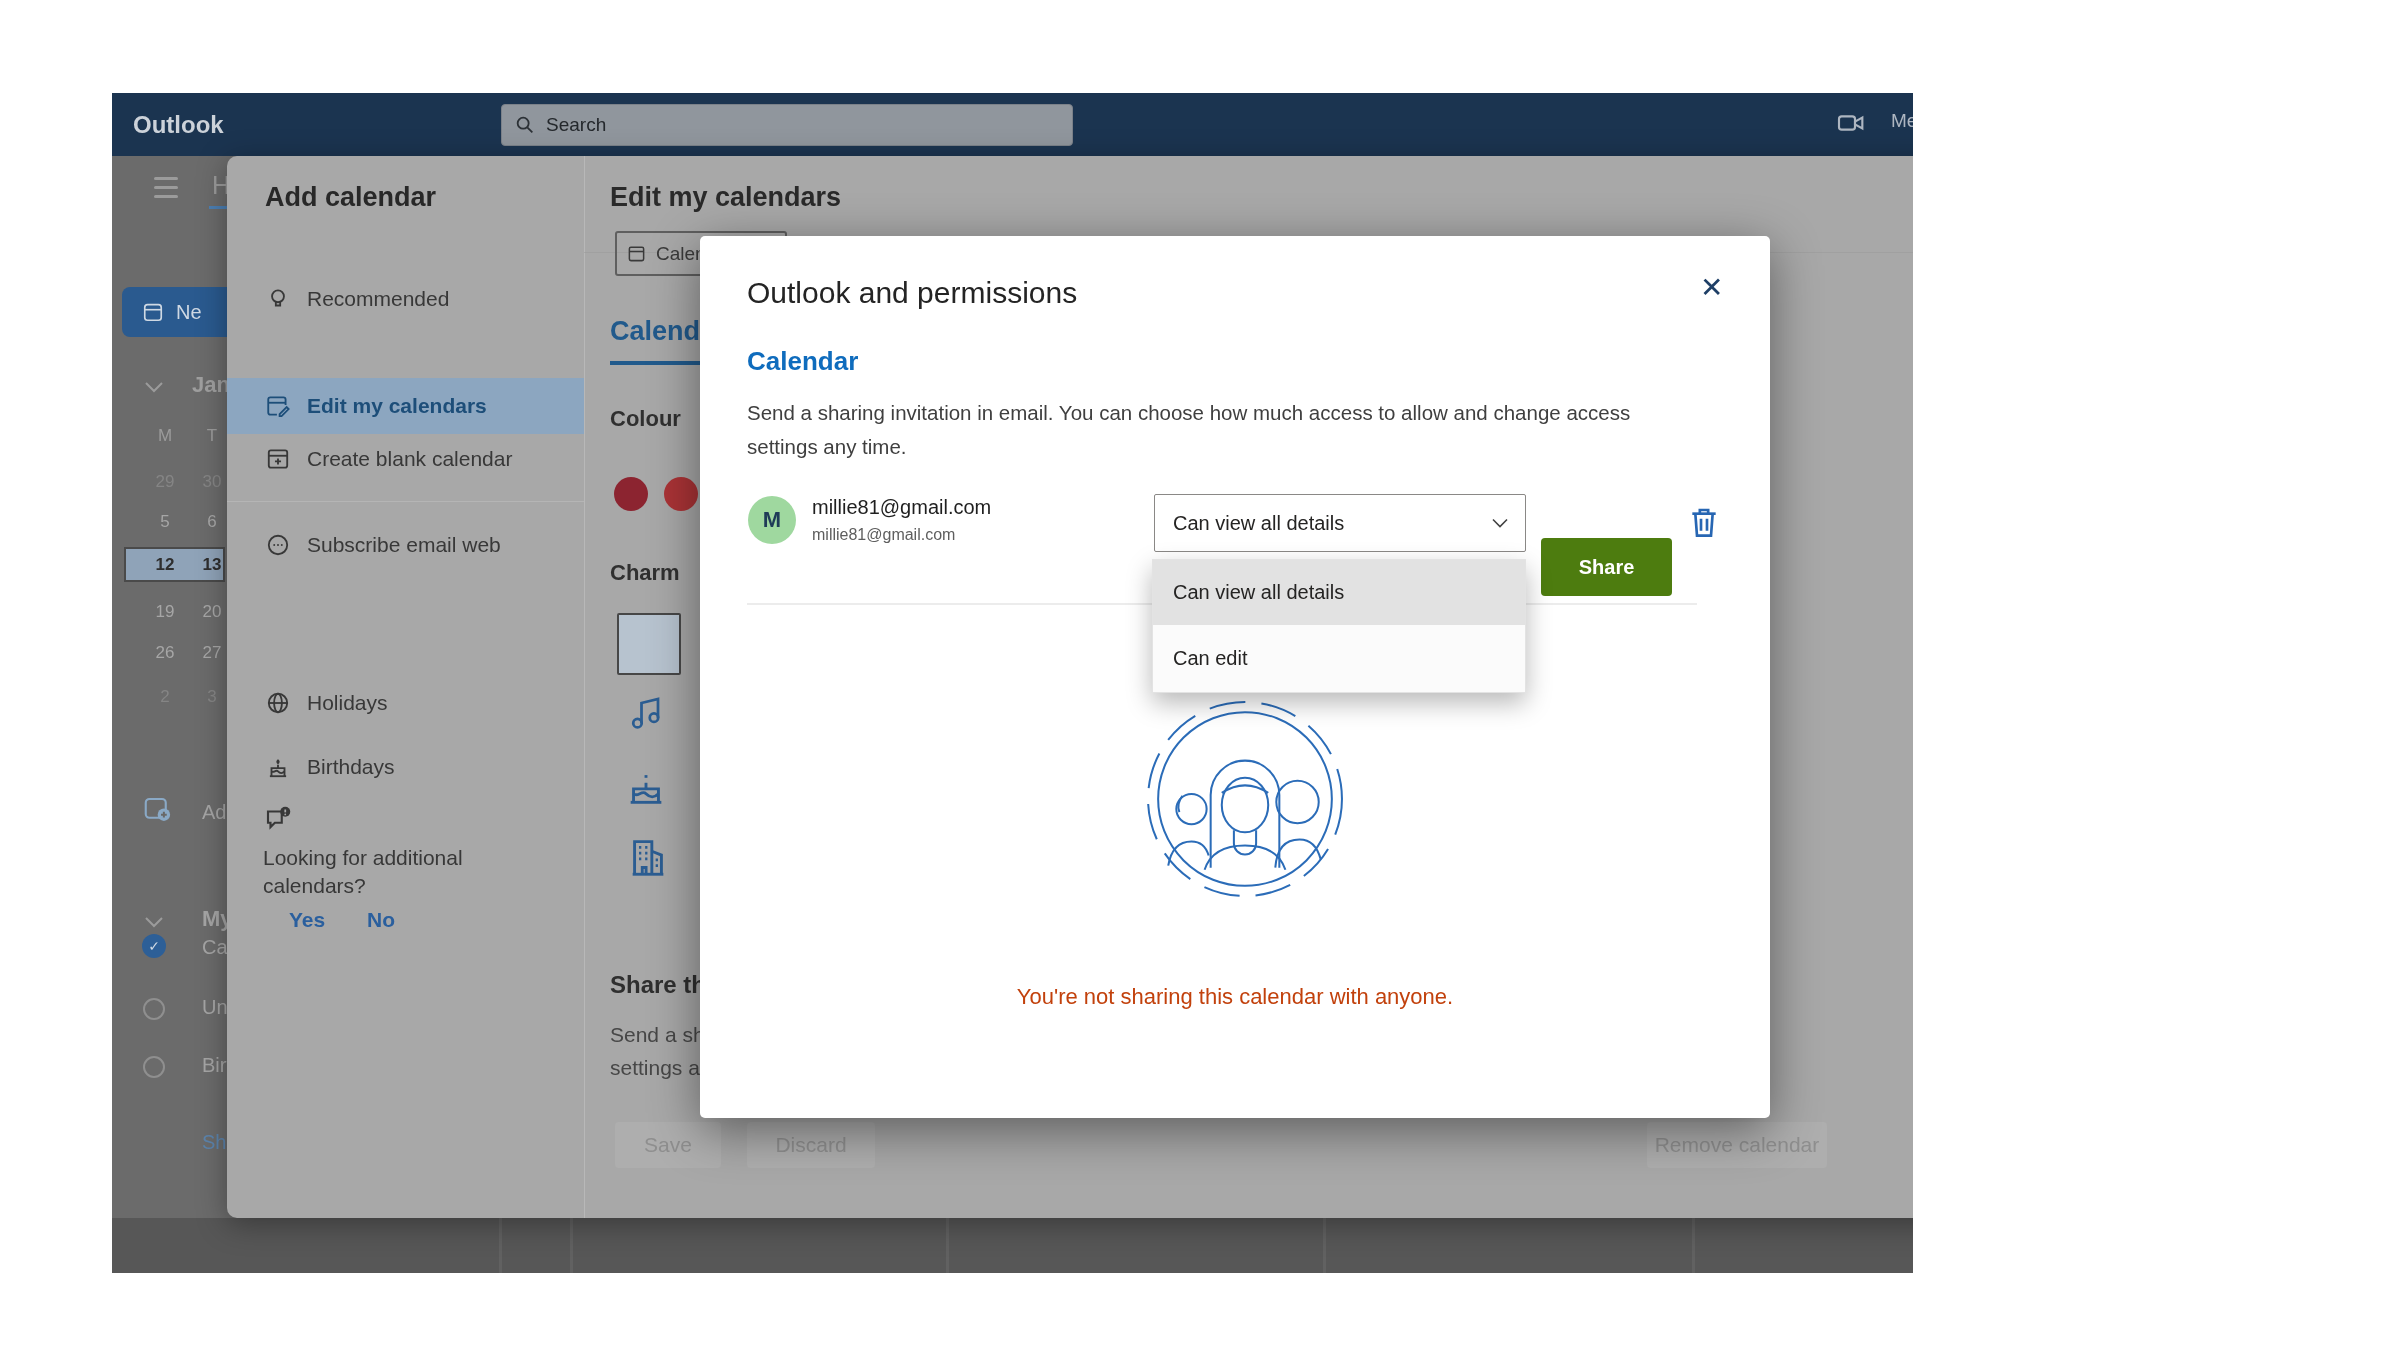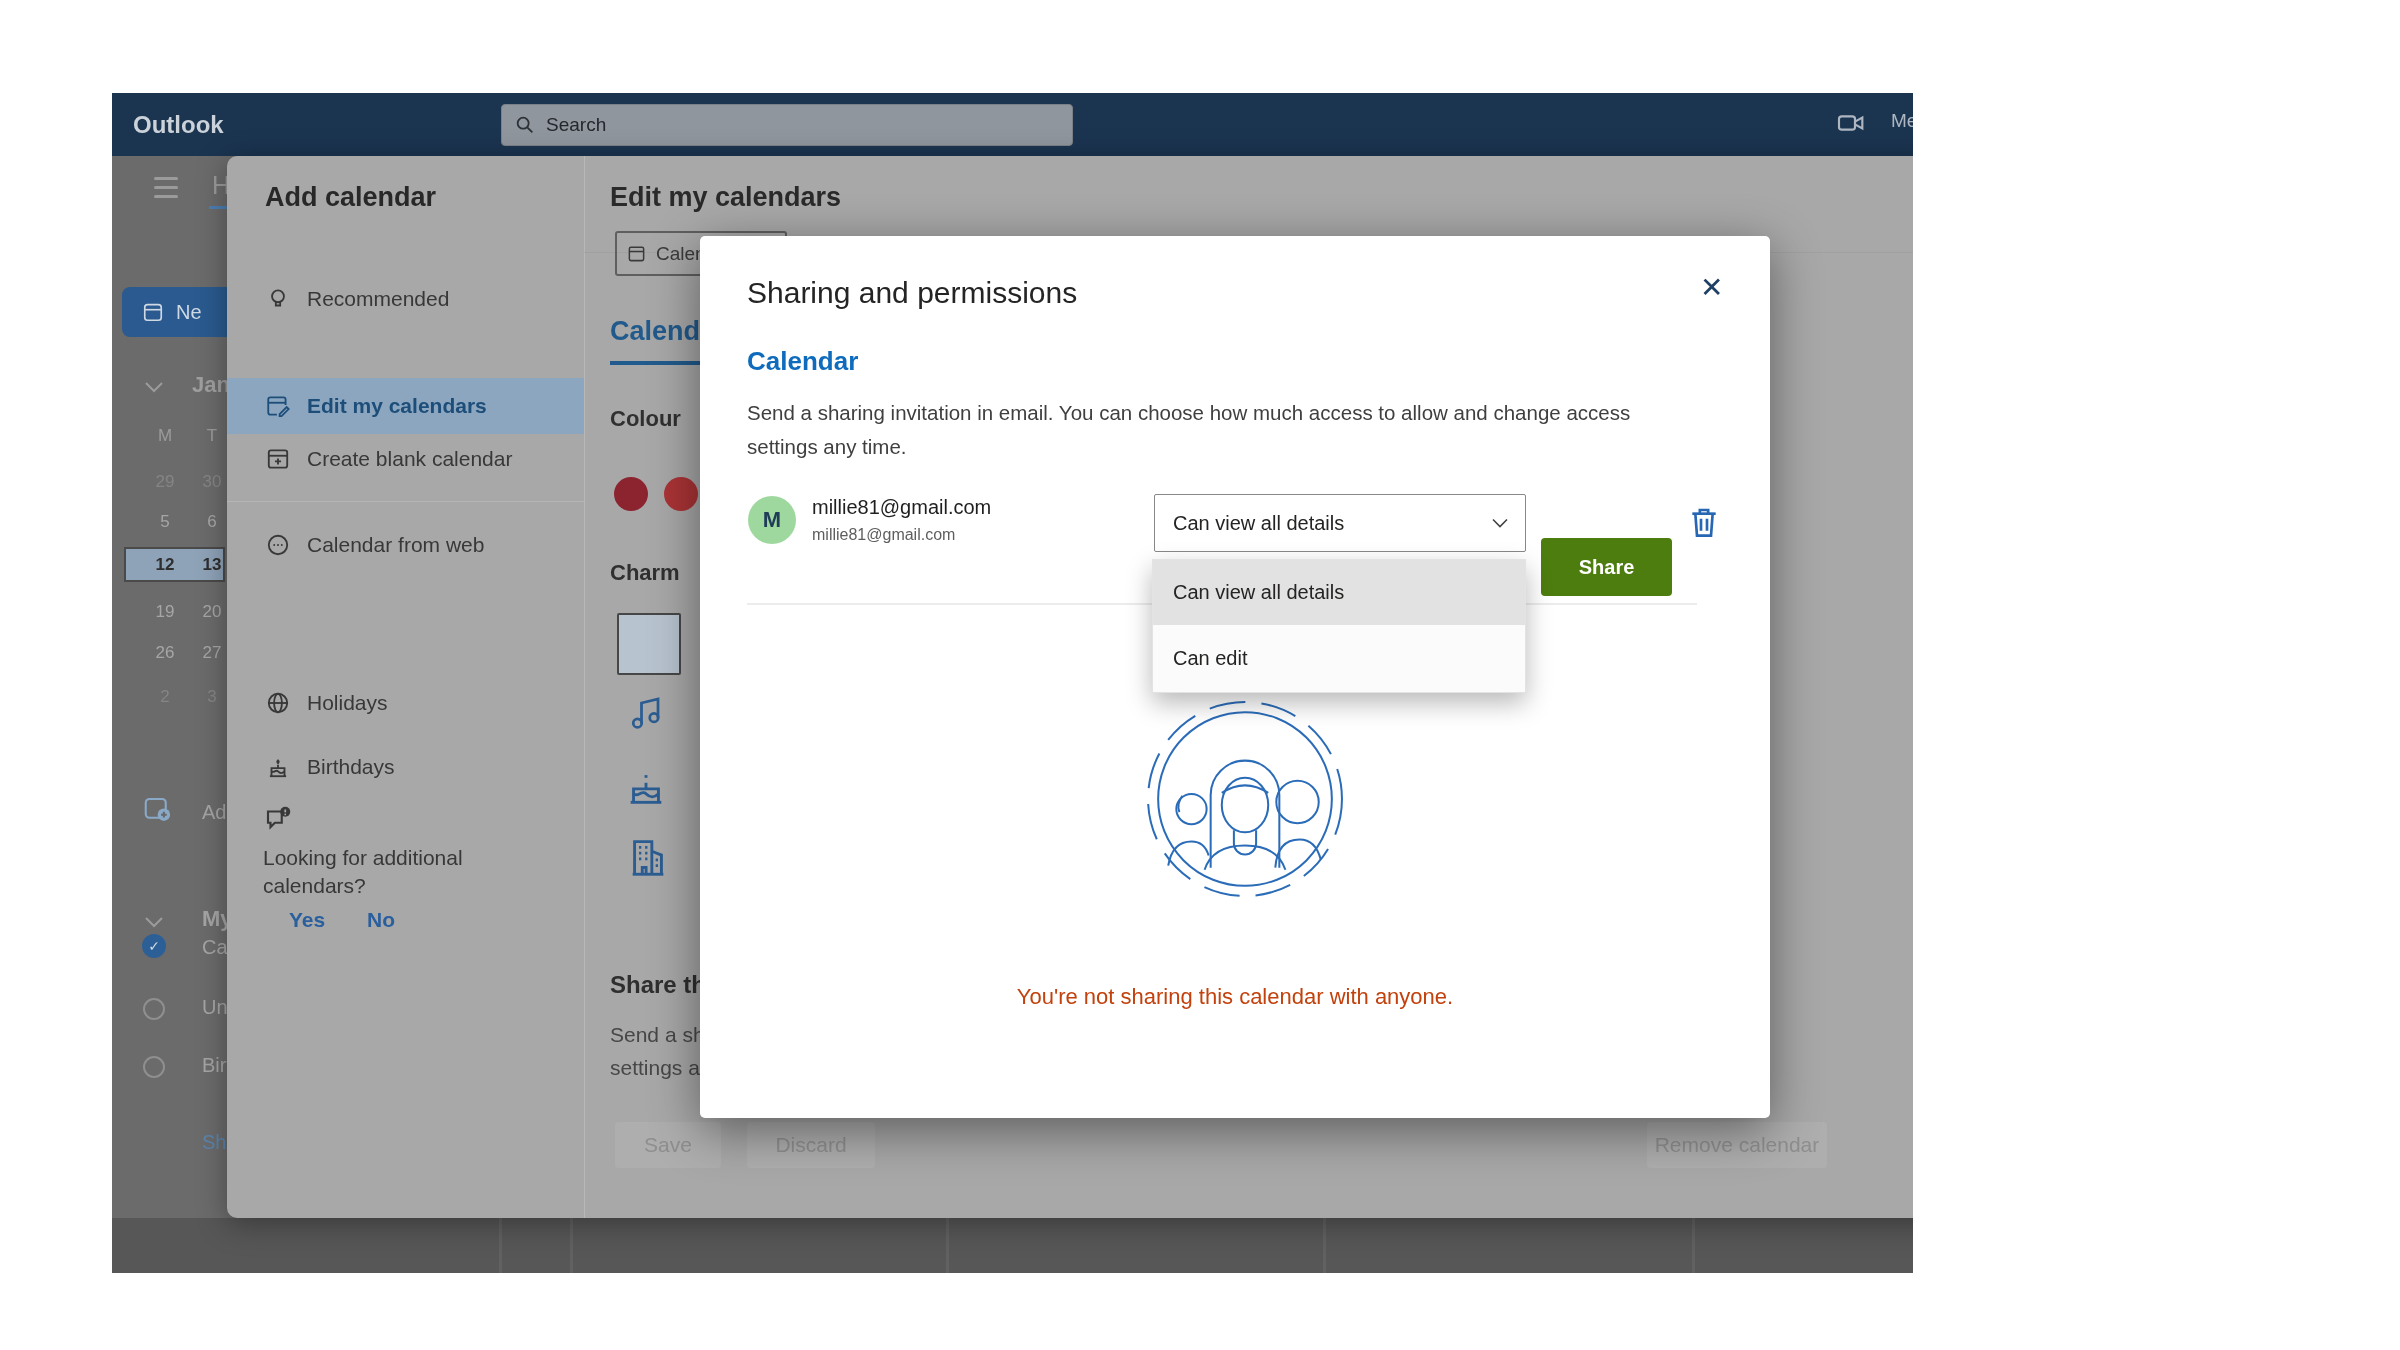--- a/index.html
+++ b/index.html
@@ -275,21 +275,21 @@
 
       <div class="abs nav-row" style="top:361px">
         <span class="ic">
           <svg width="26" height="26" viewBox="0 0 24 24" fill="none" stroke="currentColor" stroke-width="1.7">
               <circle cx="12" cy="12" r="8.5"></circle>
               <circle cx="8.5" cy="12" r="0.9" fill="currentColor" stroke="none"></circle>
               <circle cx="12" cy="12" r="0.9" fill="currentColor" stroke="none"></circle>
               <circle cx="15.5" cy="12" r="0.9" fill="currentColor" stroke="none"></circle>
             </svg>
         </span>
-        <span>Calendar from web</span>
+        <span>Subscribe email web</span>
       </div>
 
 
       <div class="abs nav-row" style="top:519px">
         <span class="ic">
           <svg width="26" height="26" viewBox="0 0 24 24" fill="none" stroke="currentColor" stroke-width="1.7">
               <circle cx="12" cy="12" r="8.5"></circle>
               <ellipse cx="12" cy="12" rx="3.6" ry="8.5"></ellipse>
               <path d="M3.5 12h17"></path>
             </svg>
@@ -407,21 +407,21 @@
       <div class="abs grey-btn" style="left:520px;top:966px;width:128px">Discard</div>
       <div class="abs grey-btn" style="left:1420px;top:966px;width:180px">Remove calendar</div>
 
       <div class="abs tri" style="left:2040px;top:116px"></div>
       <div class="abs thumb"></div>
       <div class="abs tri" style="left:2040px;top:1028px"></div>
     </div>
   </div>
 
   <div class="abs dialog">
-    <div class="abs dlg-title">Sharing and permissions</div>
+    <div class="abs dlg-title">Outlook and permissions</div>
     <div class="abs dlg-close">✕</div>
     <div class="abs dlg-section">Calendar</div>
     <div class="abs dlg-desc">Send a sharing invitation in email. You can choose how much access to allow and change access settings any time.</div>
 
     <div class="abs avatar" style="background-color: rgb(159, 216, 159);">
       <span>M</span>
     </div>
     <div class="abs p-name">millie81@gmail.com</div>
     <div class="abs p-mail">millie81@gmail.com</div>
 

